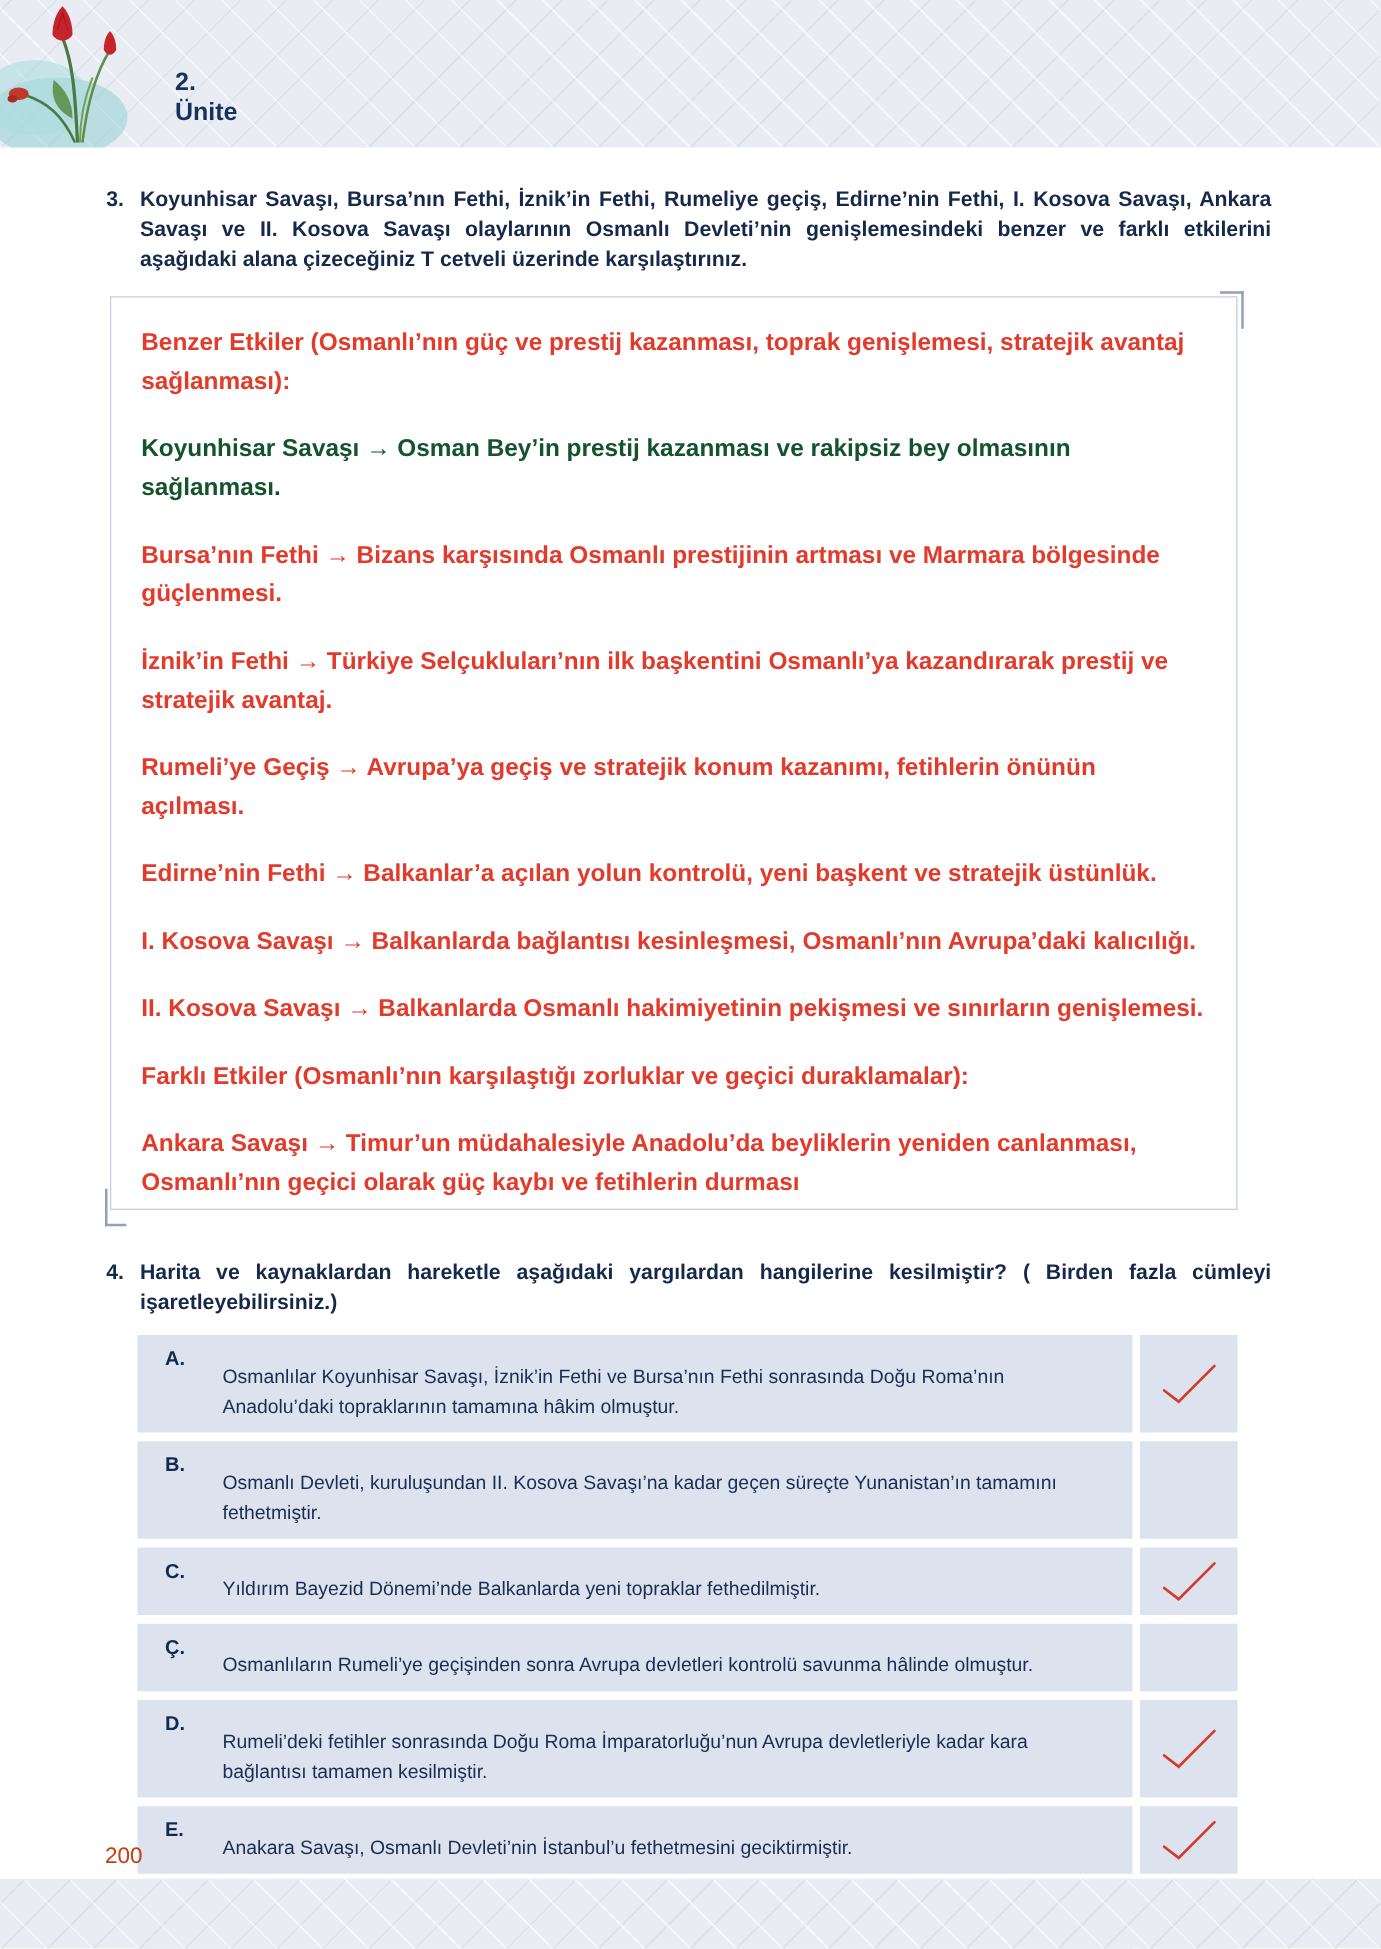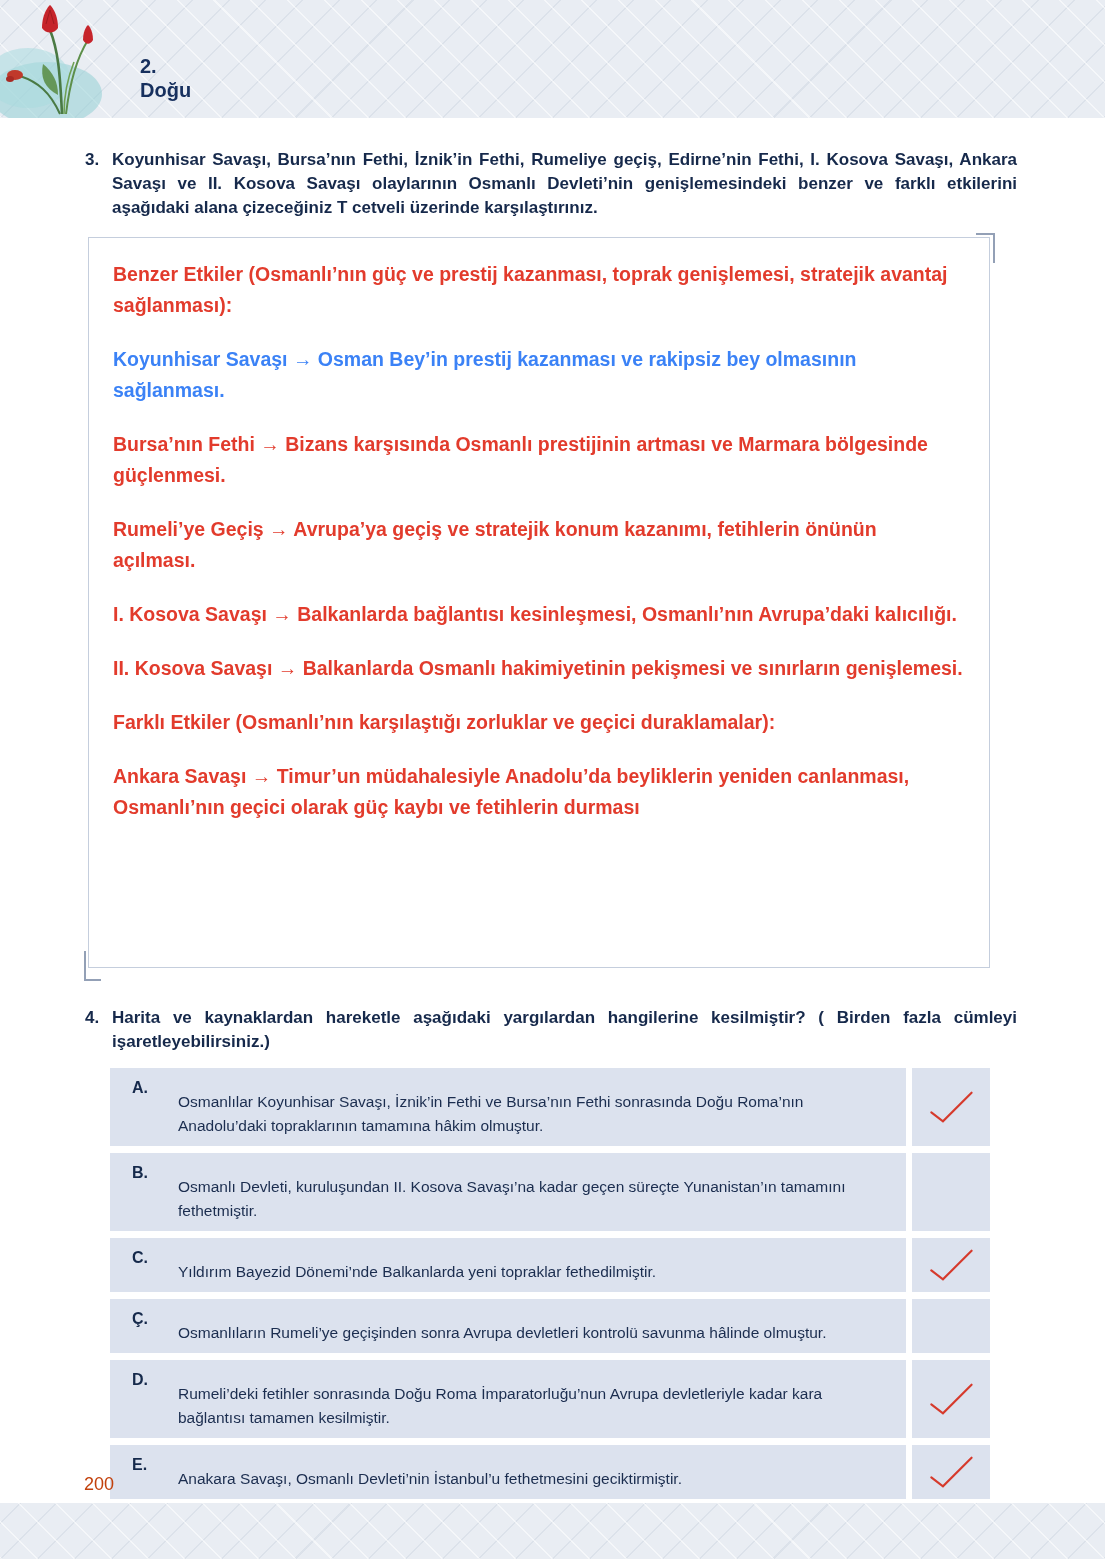--- a/index.html
+++ b/index.html
@@ -70,37 +70,39 @@
         <path d="M64 114 C64 92 70 72 74 62" stroke="#6fa054" stroke-width="1.6" fill="none"></path>
         <path d="M42 28 C42 12 50 5 50 5 C50 5 58 12 58 28 C54 34 46 34 42 28 Z" fill="#c6242b"></path>
         <path d="M46 24 L50 10 L54 24" stroke="#a01b20" stroke-width="1" fill="none"></path>
         <path d="M83 40 C83 29 88 25 88 25 C88 25 93 29 93 40 C90 45 86 45 83 40 Z" fill="#c6242b"></path>
         <ellipse cx="15" cy="75" rx="8" ry="5" fill="#c0392b"></ellipse>
         <ellipse cx="10" cy="79" rx="4" ry="3" fill="#a82a24"></ellipse>
       </svg>
     </div>
     <div class="unit-label">
       <div>2.</div>
-      <div>Doğu</div>
+      <div>Ünite</div>
     </div>
   </div>
 
   <div class="q" id="q3">
     <div class="q-num">3.</div>
     <div class="q-text">Koyunhisar Savaşı, Bursa’nın Fethi, İznik’in Fethi, Rumeliye geçiş, Edirne’nin Fethi, I. Kosova Savaşı, Ankara Savaşı ve II. Kosova Savaşı olaylarının Osmanlı Devleti’nin genişlemesindeki benzer ve farklı etkilerini aşağıdaki alana çizeceğiniz T cetveli üzerinde karşılaştırınız.</div>
   </div>
 
   <div class="answer-box">
     <div class="corner-tr"></div>
     <div class="corner-bl"></div>
     <div>
         <p class="answer-par" style="color: rgb(226, 59, 44);">Benzer Etkiler (Osmanlı’nın güç ve prestij kazanması, toprak genişlemesi, stratejik avantaj sağlanması):</p>
-        <p class="answer-par" style="color: #3b82f6;">Koyunhisar Savaşı → Osman Bey’in prestij kazanması ve rakipsiz bey olmasının sağlanması.</p>
+        <p class="answer-par" style="color: #14532d;">Koyunhisar Savaşı → Osman Bey’in prestij kazanması ve rakipsiz bey olmasının sağlanması.</p>
         <p class="answer-par" style="color: rgb(226, 59, 44);">Bursa’nın Fethi → Bizans karşısında Osmanlı prestijinin artması ve Marmara bölgesinde güçlenmesi.</p>
+        <p class="answer-par" style="color: rgb(226, 59, 44);">İznik’in Fethi → Türkiye Selçukluları’nın ilk başkentini Osmanlı’ya kazandırarak prestij ve stratejik avantaj.</p>
         <p class="answer-par" style="color: rgb(226, 59, 44);">Rumeli’ye Geçiş → Avrupa’ya geçiş ve stratejik konum kazanımı, fetihlerin önünün açılması.</p>
+        <p class="answer-par" style="color: rgb(226, 59, 44);">Edirne’nin Fethi → Balkanlar’a açılan yolun kontrolü, yeni başkent ve stratejik üstünlük.</p>
         <p class="answer-par" style="color: rgb(226, 59, 44);">I. Kosova Savaşı → Balkanlarda bağlantısı kesinleşmesi, Osmanlı’nın Avrupa’daki kalıcılığı.</p>
         <p class="answer-par" style="color: rgb(226, 59, 44);">II. Kosova Savaşı → Balkanlarda Osmanlı hakimiyetinin pekişmesi ve sınırların genişlemesi.</p>
         <p class="answer-par" style="color: rgb(226, 59, 44);">Farklı Etkiler (Osmanlı’nın karşılaştığı zorluklar ve geçici duraklamalar):</p>
         <p class="answer-par" style="color: rgb(226, 59, 44);">Ankara Savaşı → Timur’un müdahalesiyle Anadolu’da beyliklerin yeniden canlanması, Osmanlı’nın geçici olarak güç kaybı ve fetihlerin durması</p>
       </div>
   </div>
 
   <div class="q" id="q4">
     <div class="q-num">4.</div>
     <div class="q-text">Harita ve kaynaklardan hareketle aşağıdaki yargılardan hangilerine kesilmiştir? ( Birden fazla cümleyi işaretleyebilirsiniz.)</div>

